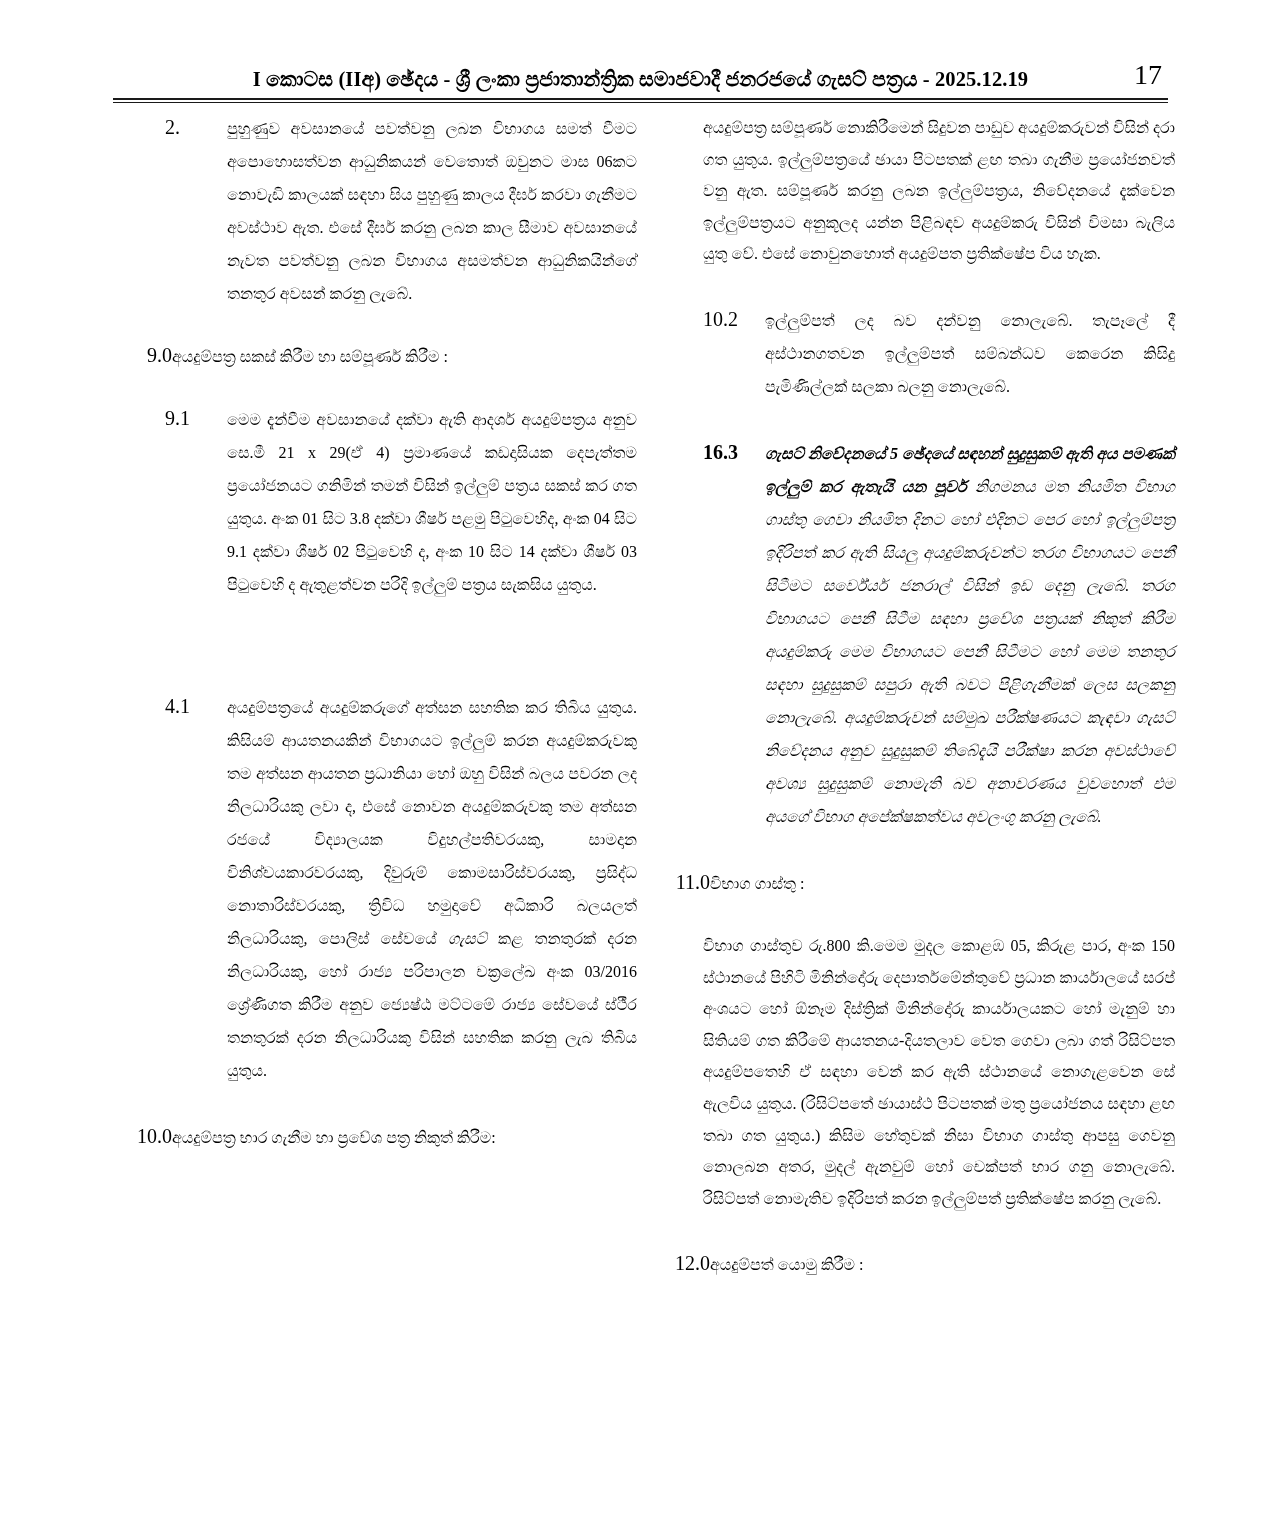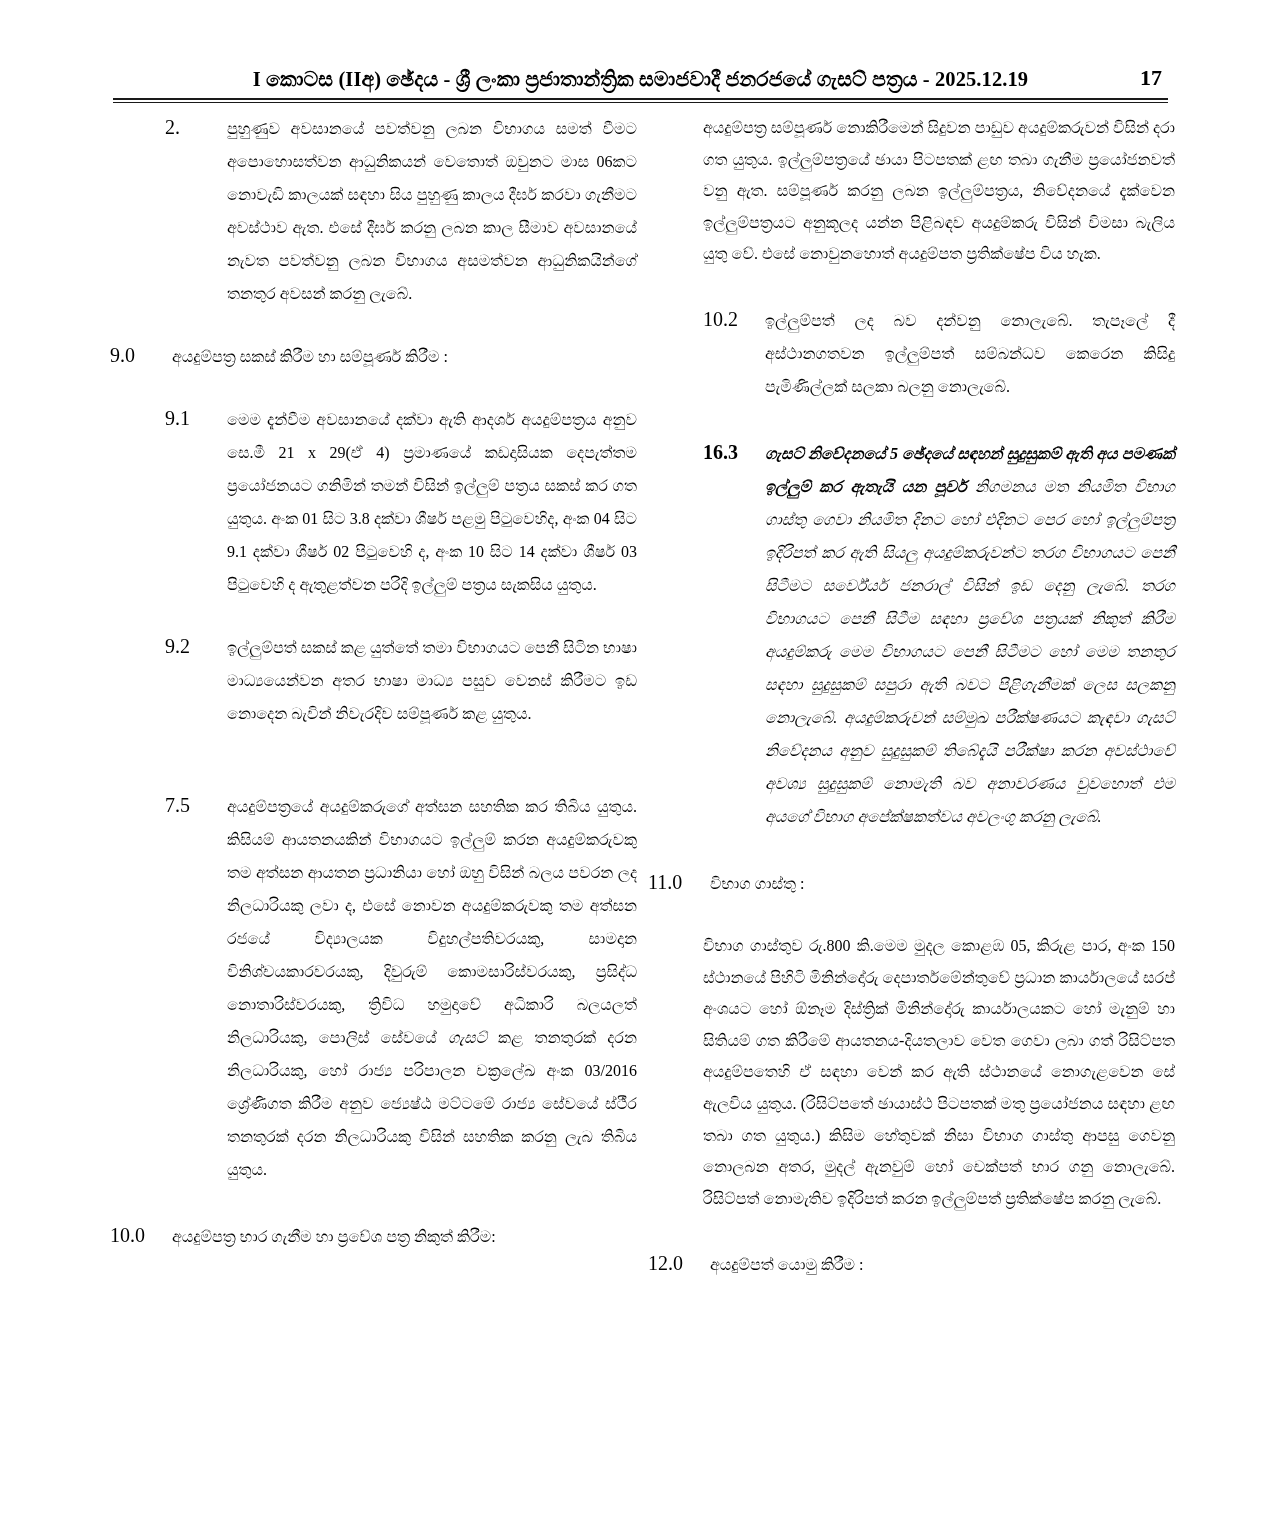--- a/index.html
+++ b/index.html
@@ -46,22 +46,22 @@
     font-weight: bold;
     font-size: 20.5px;
     letter-spacing: 0.1px;
     white-space: nowrap;
     text-align: center;
   }
   .header-page-no {
     position: absolute;
     right: 6px;
     bottom: 6px;
-    font-size: 22px;
-    font-weight: bold;
+    font-size: 28px;
+    font-weight: normal;
   }
   .header-rule-thick {
     border-top: 2.6px solid #1a1a1a;
     width: 100%;
     margin-top: 1px;
   }
   .header-rule-thin {
     border-top: 1.1px solid #1a1a1a;
     width: 100%;
     margin-top: 2.2px;
@@ -99,21 +99,21 @@
   .block .body {
     flex: 1 1 auto;
     font-size: 16px;
     line-height: 33px;
     text-align: justify;
     text-justify: inter-word;
     font-family: "Liberation Serif", "DejaVu Serif", serif;
   }
 
   
-  .lvl1 > .num  { width: 62px; padding-left: 0px; }
+  .lvl1 > .num  { width: 62px; padding-left: 0px; text-align: right; }
   .lvl1 > .body { }
 
   
   .lvl2 { padding-left: 55px; }
   .lvl2 > .num  { width: 62px; }
   .lvl2 > .body { }
 
   
   .lvl2b { padding-left: 55px; }
   .lvl2b > .num  { width: 62px; }
@@ -175,32 +175,28 @@
 
       <div class="gap-md"></div>
 
       <div class="block lvl2">
         <span class="num">9.1</span>
         <span class="body">මෙම දැන්වීම අවසානයේ දක්වා ඇති ආදර්ශ අයදුම්පත්‍රය අනුව සෙ.මී 21 x 29(ඒ 4) ප්‍රමාණයේ කඩදාසියක දෙපැත්තම ප්‍රයෝජනයට ගනිමින් තමන් විසින් ඉල්ලුම් පත්‍රය සකස් කර ගත යුතුය. අංක 01 සිට 3.8 දක්වා ශීර්ෂ පළමු පිටුවෙහිද, අංක 04 සිට 9.1 දක්වා ශීර්ෂ 02 පිටුවෙහි ද, අංක 10 සිට 14 දක්වා ශීර්ෂ 03 පිටුවෙහි ද ඇතුළත්වන පරිදි ඉල්ලුම් පත්‍රය සැකසිය යුතුය.</span>
       </div>
 
       <div class="gap-md"></div>
 
-      <div class="block lvl2">
-        <span class="num">9.2</span>
-        <span class="body">ඉල්ලුම්පත් සකස් කළ යුත්තේ තමා විභාගයට පෙනී සිටින භාෂා මාධ්‍යයෙන්වන අතර භාෂා මාධ්‍ය පසුව වෙනස් කිරීමට ඉඩ නොදෙන බැවින් නිවැරදිව සම්පූර්ණ කළ යුතුය.</span>
-      </div>
-
-      <div class="gap-md"></div>
-
-
-      <div class="gap-md"></div>
-
-      <div class="block lvl2">
-        <span class="num">7.5</span>
+
+      <div class="gap-md"></div>
+
+
+      <div class="gap-md"></div>
+
+      <div class="block lvl2">
+        <span class="num">4.1</span>
         <span class="body"><span>අයදුම්පත්‍රයේ අයදුම්කරුගේ අත්සන සහතික කර තිබිය යුතුය. කිසියම් ආයතනයකින් විභාගයට ඉල්ලුම් කරන අයදුම්කරුවකු තම අත්සන ආයතන ප්‍රධානියා හෝ ඔහු විසින් බලය පවරන ලද නිලධාරියකු ලවා ද, එසේ නොවන අයදුම්කරුවකු තම අත්සන රජයේ විද්‍යාලයක විදුහල්පතිවරයකු, සාමදාන විනිශ්චයකාරවරයකු, දිවුරුම් කොමසාරිස්වරයකු, ප්‍රසිද්ධ නොතාරිස්වරයකු, ත්‍රිවිධ හමුදාවේ අධිකාරි බලයලත් නිලධාරියකු, පොලිස් සේවයේ </span><i>ගැසට්</i><span> කළ තනතුරක් දරන නිලධාරියකු, හෝ රාජ්‍ය පරිපාලන චක්‍රලේඛ අංක 03/2016 ශ්‍රේණිගත කිරීම අනුව ජ්‍යෙෂ්ඨ මට්ටමේ රාජ්‍ය සේවයේ ස්ථීර තනතුරක් දරන නිලධාරියකු විසින් සහතික කරනු ලැබ තිබිය යුතුය.</span></span>
       </div>
 
       <div class="gap-lg"></div>
 
       <div class="block lvl1">
         <span class="num">10.0</span>
         <span class="body last-line-left">අයදුම්පත්‍ර භාර ගැනීම හා ප්‍රවේශ පත්‍ර නිකුත් කිරීම:</span>
       </div>
 

